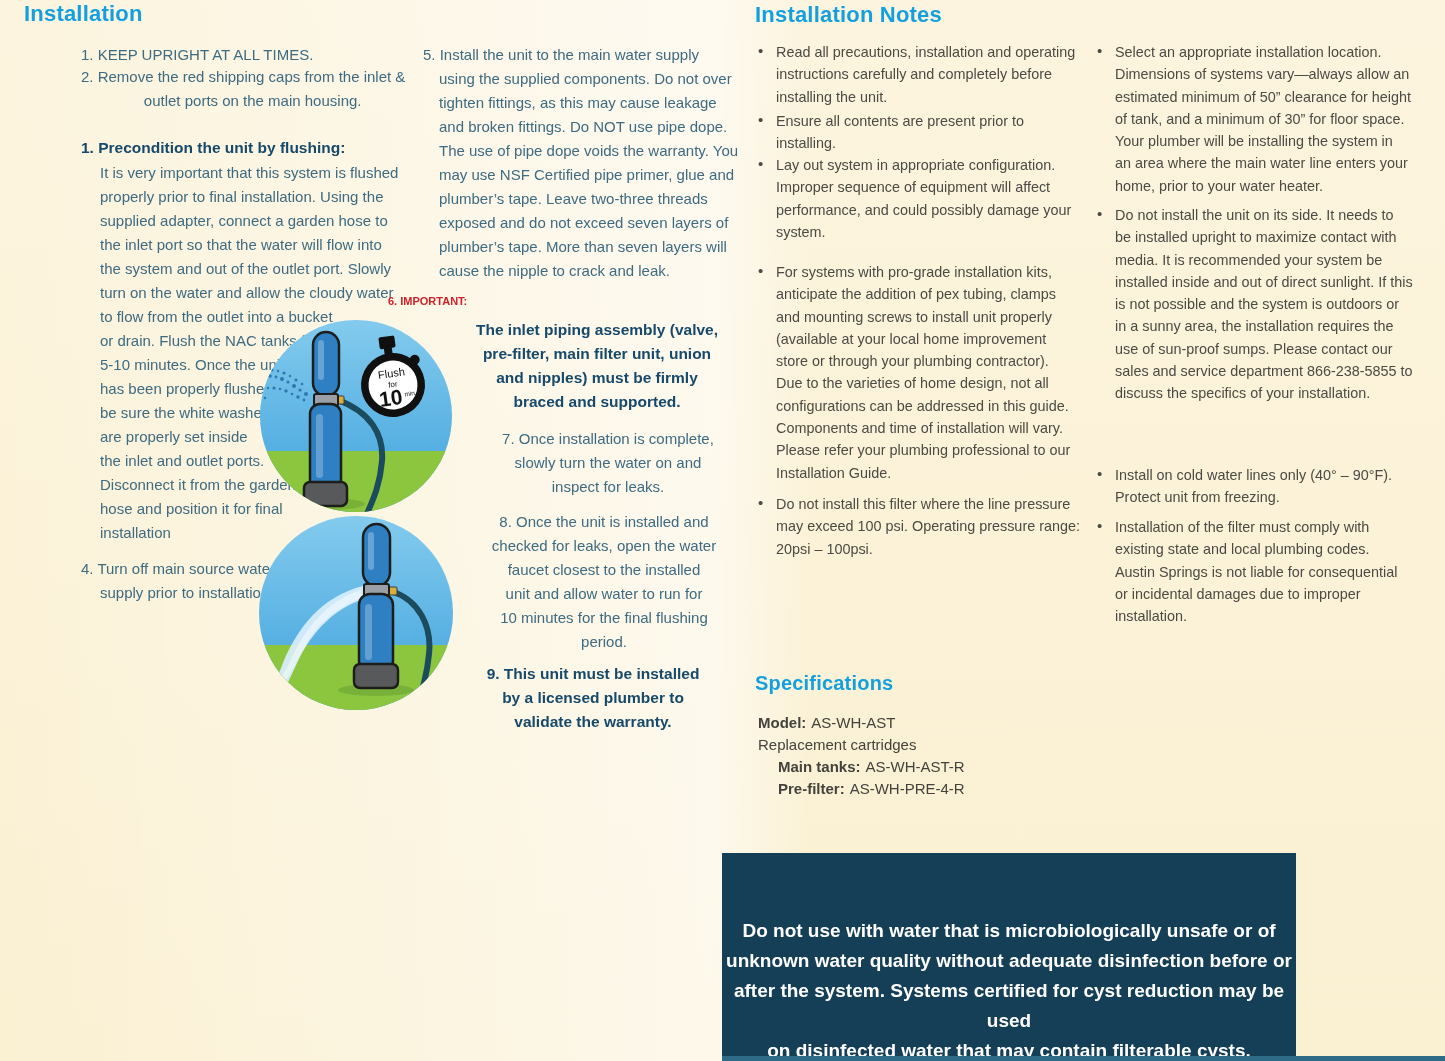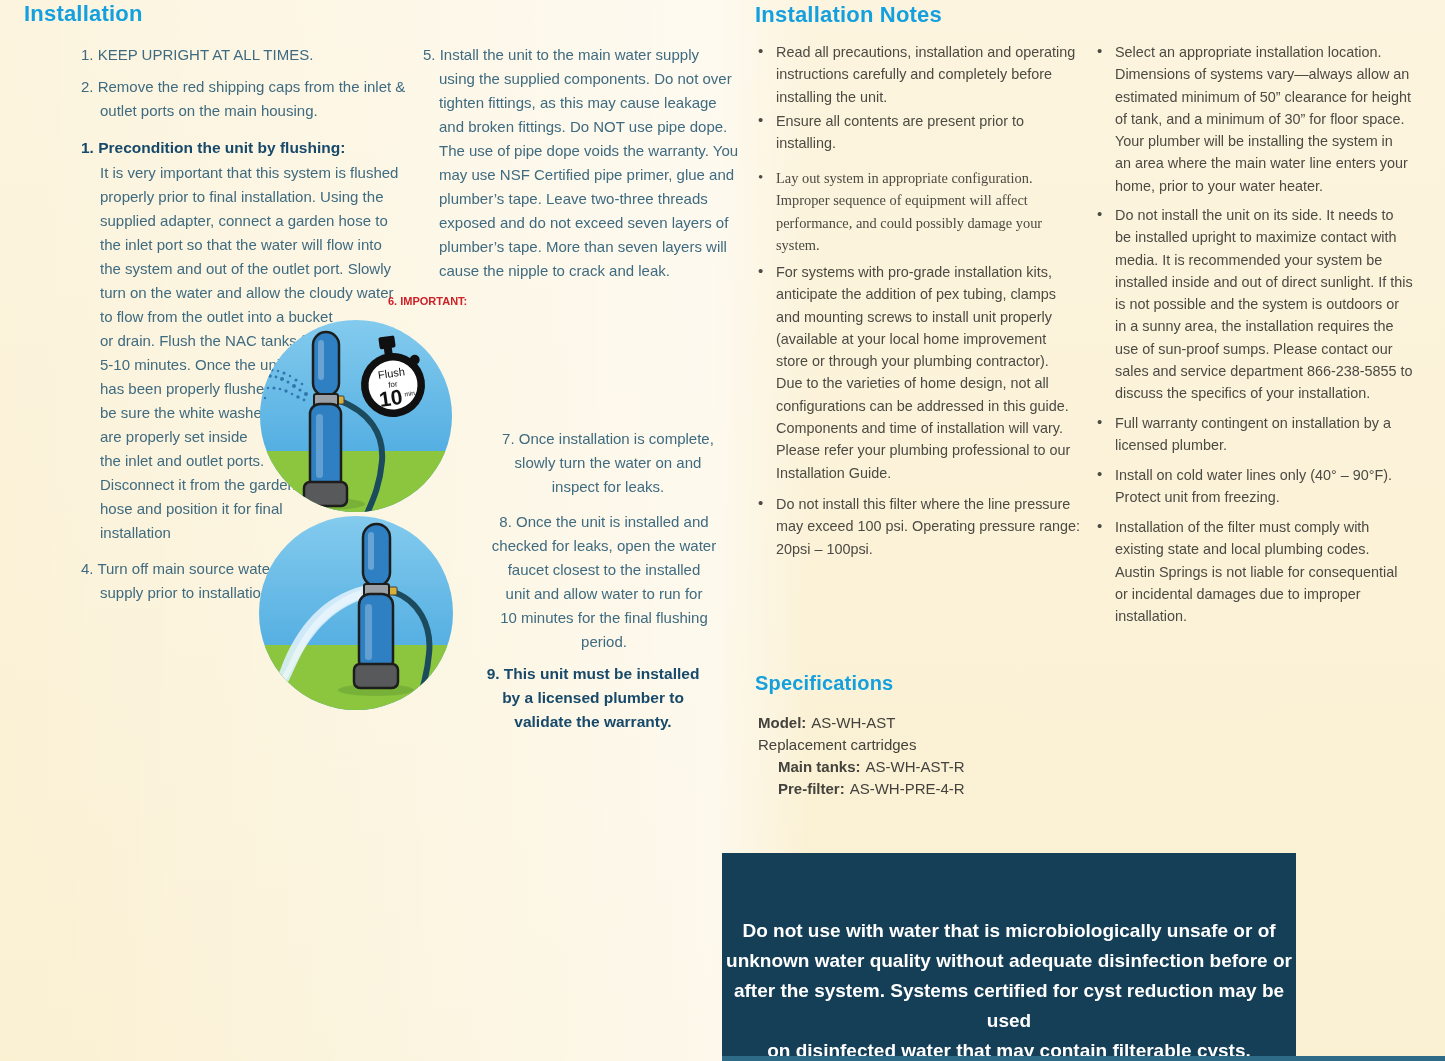--- a/index.html
+++ b/index.html
@@ -31,21 +31,21 @@
 </style>
 </head>
 <body>
 
 <div id="page">
 
   <div class="abs h-cyan" style="left:24px;top:1px;">Installation</div>
 
   <div class="abs body-txt" style="left:33px;top:43px;">1. KEEP UPRIGHT AT ALL TIMES.</div>
 
-  <div class="abs body-txt hang19" style="left:33px;top:75px;">2. Remove the red shipping caps from the inlet &amp;
+  <div class="abs body-txt hang19" style="left:33px;top:65px;text-align:center;">2. Remove the red shipping caps from the inlet &amp;
 outlet ports on the main housing.</div>
 
   <div class="abs body-txt navy-b" style="left:33px;top:136px;font-size:15.5px;">1. Precondition the unit by flushing:</div>
   <div class="abs body-txt" style="left:52px;top:161px;">It is very important that this system is flushed
 properly prior to final installation. Using the
 supplied adapter, connect a garden hose to
 the inlet port so that the water will flow into
 the system and out of the outlet port. Slowly
 turn on the water and allow the cloudy water
 to flow from the outlet into a bucket
@@ -67,20 +67,24 @@
 tighten fittings, as this may cause leakage
 and broken fittings. Do NOT use pipe dope.
 The use of pipe dope voids the warranty. You
 may use NSF Certified pipe primer, glue and
 plumber’s tape. Leave two-three threads
 exposed and do not exceed seven layers of
 plumber’s tape. More than seven layers will
 cause the nipple to crack and leak.</div>
 
   <div class="abs red-b" style="left:388px;top:295px;">6. IMPORTANT:</div>
+  <div class="abs body-txt navy-b" style="left:408px;top:318px;width:282px;text-align:center;font-size:15.5px;">The inlet piping assembly (valve,
+pre-filter, main filter unit, union
+and nipples) must be firmly
+braced and supported.</div>
 
   <div class="abs body-txt" style="left:440px;top:427px;width:240px;text-align:center;">7. Once installation is complete,
 slowly turn the water on and
 inspect for leaks.</div>
 
   <div class="abs body-txt" style="left:430px;top:510px;width:252px;text-align:center;">8. Once the unit is installed and
 checked for leaks, open the water
 faucet closest to the installed
 unit and allow water to run for
 10 minutes for the final flushing
@@ -198,21 +202,21 @@
     </g>
   </svg>
 
   <div class="abs h-cyan" style="left:755px;top:2px;">Installation Notes</div>
 
   <div class="bullet notes-txt" style="left:776px;top:41px;">Read all precautions, installation and operating
 instructions carefully and completely before
 installing the unit.</div>
   <div class="bullet notes-txt" style="left:776px;top:110px;">Ensure all contents are present prior to
 installing.</div>
-  <div class="bullet notes-txt" style="left:776px;top:167px;font-family:Liberation Serif, serif;">Lay out system in appropriate configuration.
+  <div class="bullet notes-txt" style="left:776px;top:154px;">Lay out system in appropriate configuration.
 Improper sequence of equipment will affect
 performance, and could possibly damage your
 system.</div>
   <div class="bullet notes-txt" style="left:776px;top:261px;">For systems with pro-grade installation kits,
 anticipate the addition of pex tubing, clamps
 and mounting screws to install unit properly
 (available at your local home improvement
 store or through your plumbing contractor).
 Due to the varieties of home design, not all
 configurations can be addressed in this guide.
@@ -232,22 +236,20 @@
 home, prior to your water heater.</div>
   <div class="bullet notes-txt" style="left:1115px;top:204px;">Do not install the unit on its side. It needs to
 be installed upright to maximize contact with
 media. It is recommended your system be
 installed inside and out of direct sunlight. If this
 is not possible and the system is outdoors or
 in a sunny area, the installation requires the
 use of sun-proof sumps.  Please contact our
 sales and service department 866-238-5855 to
 discuss the specifics of your installation.</div>
-  <div class="bullet notes-txt" style="left:1115px;top:412px;">Full warranty contingent on installation by a
-licensed plumber.</div>
   <div class="bullet notes-txt" style="left:1115px;top:464px;">Install on cold water lines only (40° – 90°F).
 Protect unit from freezing.</div>
   <div class="bullet notes-txt" style="left:1115px;top:516px;">Installation of the filter must comply with
 existing state and local plumbing codes.
 Austin Springs is not liable for consequential
 or incidental damages due to  improper
 installation.</div>
 
   <div class="abs h-cyan" style="left:755px;top:672px;font-size:20px;text-align:center;">Specifications</div>
 

